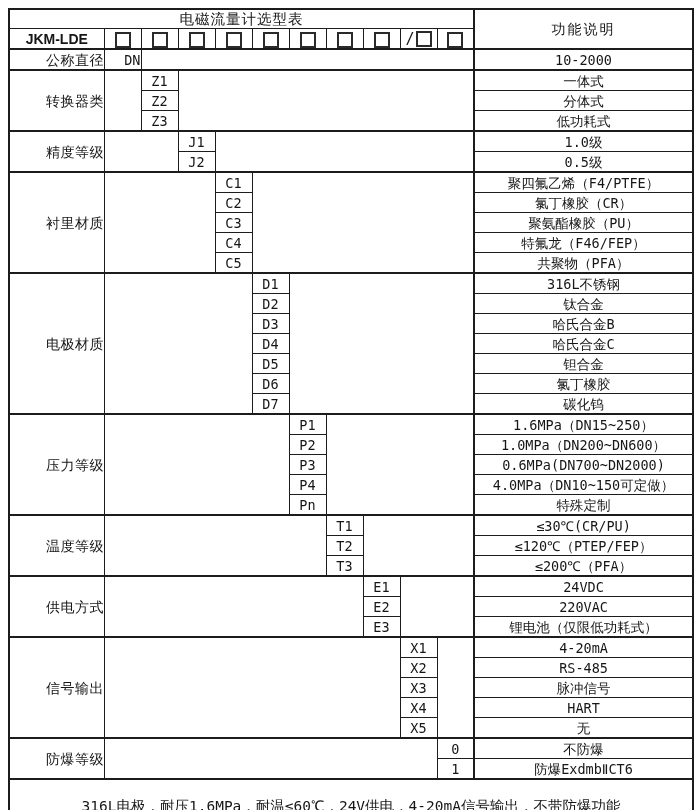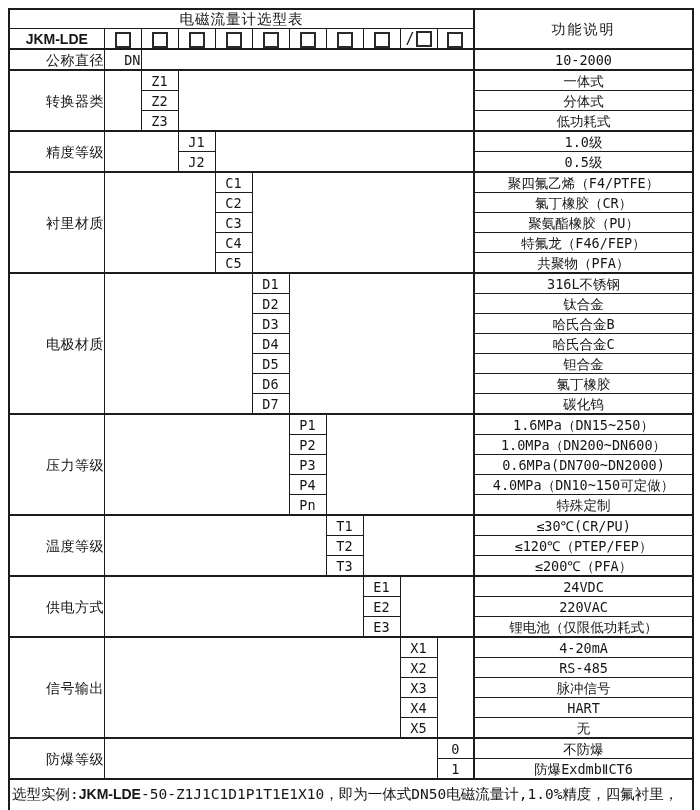--- a/index.html
+++ b/index.html
@@ -240,20 +240,19 @@
     <td class="code">0</td>
     <td class="desc">不防爆</td>
   </tr>
   <tr>
     <td class="code">1</td>
     <td class="desc">防爆ExdmbⅡCT6</td>
   </tr>
 
   <tr class="bt">
     <td class="ex-cell" colspan="12">
-      <div class="ex1"><span>选型实例:</span><b>JKM-LDE</b><span>-50-Z1J1C1D1P1T1E1X10，即为一体式DN50电磁流量计,1.0%精度，四氟衬里，</span></div>
       <div class="ex2">316L电极，耐压1.6MPa，耐温≤60℃，24V供电，4-20mA信号输出，不带防爆功能</div>
     </td>
   </tr>
 
 </tbody>
     </table>
 </div>
 
 </body></html>

